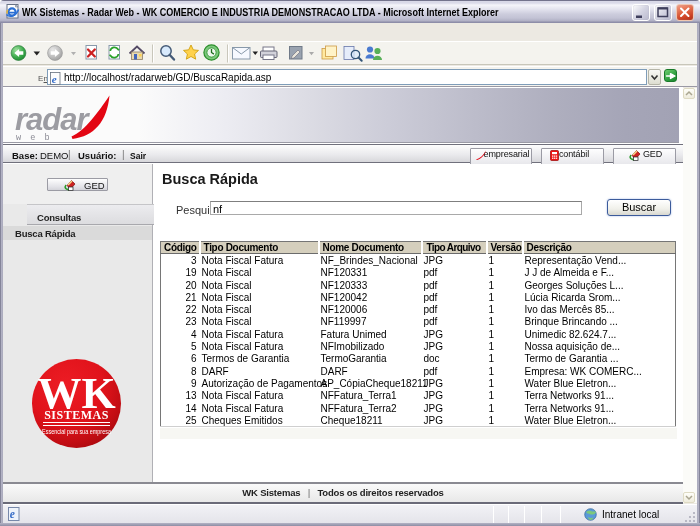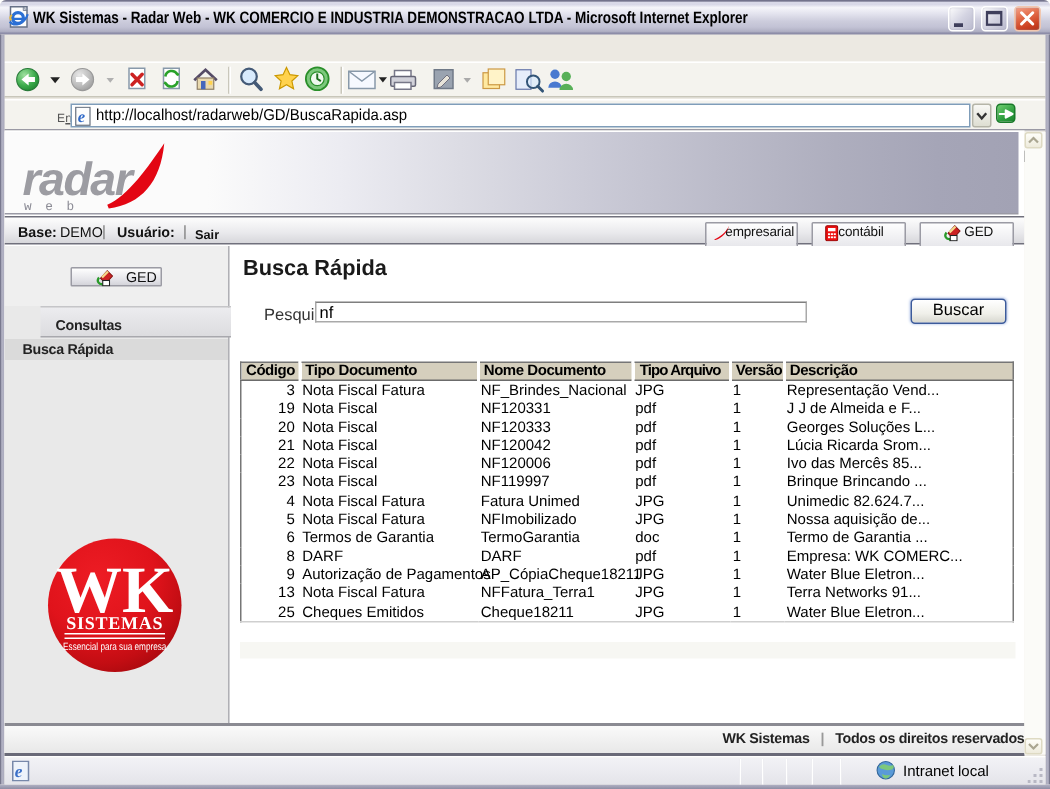--- a/index.html
+++ b/index.html
@@ -67,21 +67,21 @@
  background:radial-gradient(circle at 38% 30%,#ed1c24 0%,#e0131b 45%,#c30d13 68%,#9c080d 88%,#8a070b 100%);}
 #wklogo .wk{position:absolute;left:0;width:89px;text-align:center;font-family:"Liberation Serif",serif;font-weight:bold;font-size:44px;line-height:31px;color:#fff;top:19px;}
 #wklogo .sist{position:absolute;left:0;top:49px;width:89px;text-align:center;font-family:"Liberation Serif",serif;font-weight:bold;font-size:12px;color:#fff;letter-spacing:0.5px;}
 #wklogo .l1{position:absolute;left:11px;top:63px;width:67px;height:1px;background:#fff;}
 #wklogo .l2{position:absolute;left:11px;top:66px;width:67px;height:1px;background:#fff;}
 #wklogo .ess{position:absolute;left:0;top:69px;width:89px;text-align:center;font-size:7px;color:#fff;white-space:nowrap;transform:scaleX(0.78);transform-origin:50% 0;}
 
 #main{left:151px;top:77px;width:529px;height:318px;background:#fff;}
 #h1{left:8px;top:7px;font-size:14.5px;font-weight:bold;color:#1a1a1a;}
 #peslabel{left:22px;top:40px;font-size:11px;color:#333;}
-#pesinput{left:56px;top:37px;width:328px;height:14px;border:1px solid #a9a9a9;border-top-color:#7f7f7f;background:#fff;font-size:11px;padding:1px 2px;font-family:"Liberation Sans",sans-serif;}
+#pesinput{left:56px;top:37px;width:372px;height:14px;border:1px solid #a9a9a9;border-top-color:#7f7f7f;background:#fff;font-size:11px;padding:1px 2px;font-family:"Liberation Sans",sans-serif;}
 #buscarbtn{left:453px;top:35px;width:64px;height:17px;border:1px solid #3c5b9b;border-radius:3px;background:linear-gradient(#fff,#f0f0ea 60%,#d8d8d0);box-shadow:0 0 2px #9db4e2;font-size:11px;color:#000;text-align:center;line-height:15px;}
 
 #tbl{left:6px;top:77px;width:515px;border-collapse:collapse;font-size:10px;color:#000;table-layout:fixed;}
 #tbl th{background:#d5cfbd;font-weight:bold;text-align:left;padding:0 0 0 3px;border-right:2px solid #fff;font-size:10px;letter-spacing:-0.3px;height:11px;line-height:11px;overflow:hidden;white-space:nowrap;border-bottom:1px solid #6b6b6b;}
 #tbl th:last-child{border-right:none;}
 #tbl{border:1px solid #767676;border-bottom-color:#cfcfcf;}
 #tbl td{padding:2px 0 0 2px;height:10.3px;line-height:10.3px;white-space:nowrap;overflow:visible;font-size:10px;}
 #tbl td.num{text-align:right;padding:2px 3px 0 0;}
 </style>
 </head>
@@ -389,32 +389,40 @@
             </tr>
         <tr>
               <td class="num">13</td>
               <td>Nota Fiscal Fatura</td>
               <td>NFFatura_Terra1</td>
               <td>JPG</td>
               <td>1</td>
               <td>Terra Networks 91...</td>
             </tr>
         <tr>
+              <td class="num">14</td>
+              <td>Nota Fiscal Fatura</td>
+              <td>NFFatura_Terra2</td>
+              <td>JPG</td>
+              <td>1</td>
+              <td>Terra Networks 91...</td>
+            </tr>
+        <tr>
               <td class="num">25</td>
               <td>Cheques Emitidos</td>
               <td>Cheque18211</td>
               <td>JPG</td>
               <td>1</td>
               <td>Water Blue Eletron...</td>
             </tr>
       </tbody>
         </table>
       <div class="abs" style="left:6px;top:264px;width:517px;height:11px;background:#f7f7f3;"></div>
     </div>
-    <div class="abs" id="pgfoot" style="left:0;top:395px;width:680px;height:36px;background:linear-gradient(#fafafa,#d8d8d8);border-top:2px solid #8a8a92;text-align:right;font-size:9.5px;letter-spacing:-0.2px;font-weight:bold;color:#222;line-height:18px;">WK Sistemas&nbsp;&nbsp;&nbsp;<span style="color:#999">|</span>&nbsp;&nbsp;&nbsp;Todos os direitos reservados</div>
+    <div class="abs" id="pgfoot" style="left:0;top:395px;width:680px;height:36px;background:linear-gradient(#fafafa,#d8d8d8);border-top:2px solid #8a8a92;text-align:center;font-size:9.5px;letter-spacing:-0.2px;font-weight:bold;color:#222;line-height:18px;">WK Sistemas&nbsp;&nbsp;&nbsp;<span style="color:#999">|</span>&nbsp;&nbsp;&nbsp;Todos os direitos reservados</div>
   </div>
 
   <div class="abs" id="scrollbar" style="left:683px;top:88px;width:14px;height:415px;background:#fbfbf8;">
     <div class="abs" style="left:0;top:0;width:12px;height:11px;background:linear-gradient(#fefef9,#eeebdc);border:1px solid #dedac3;border-radius:2px;overflow:hidden;">
         <svg width="10" height="9" viewBox="0 0 10 9" style="position:absolute;left:0;top:0;">
           <path d="M2 6 L5 3 L8 6" fill="none" stroke="#aaa691" stroke-width="1.5"></path>
         </svg>
       </div>
     <div class="abs" style="left:0;top:404px;width:12px;height:11px;background:linear-gradient(#fefef9,#eeebdc);border:1px solid #dedac3;border-radius:2px;overflow:hidden;">
         <svg width="10" height="9" viewBox="0 0 10 9" style="position:absolute;left:0;top:0;">

